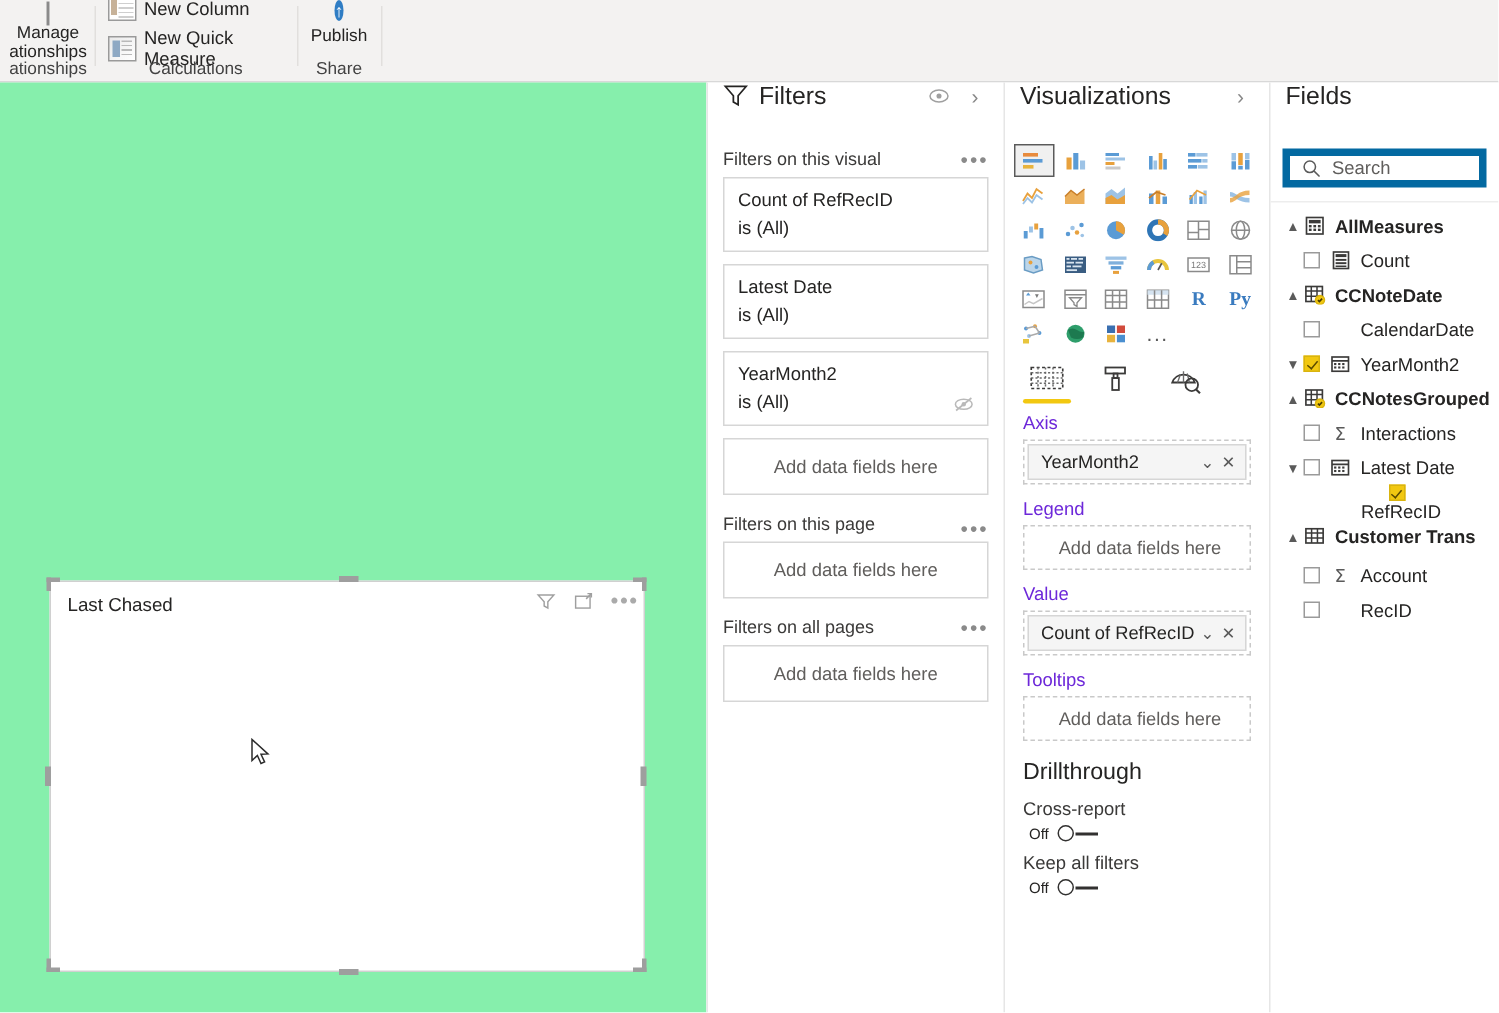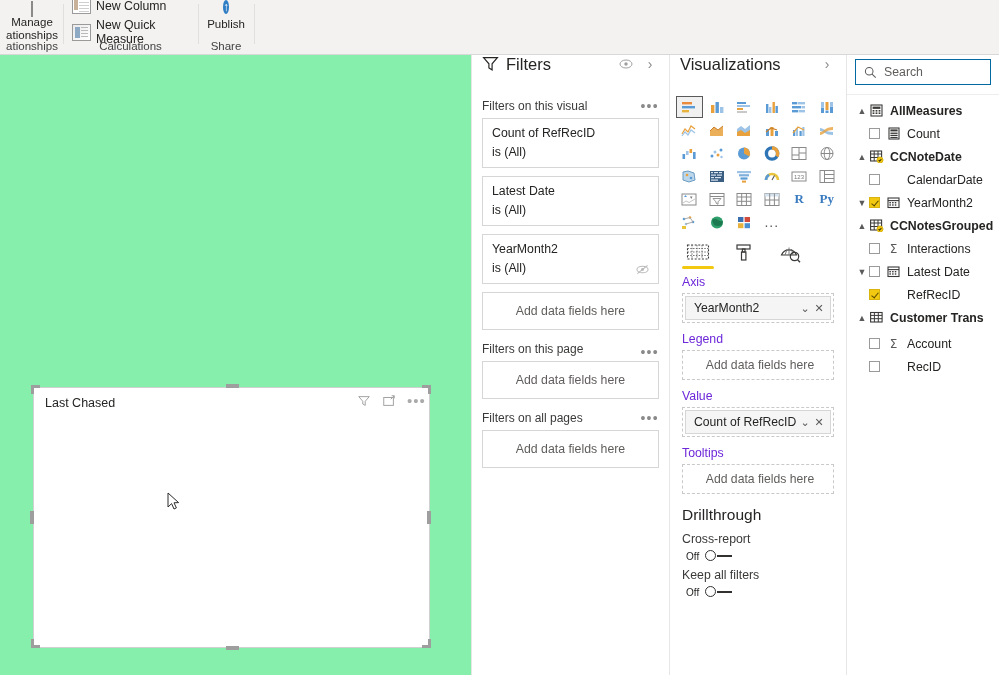--- a/index.html
+++ b/index.html
@@ -97,21 +97,21 @@
   .wbtn{width:14px;height:14px;display:flex;align-items:center;justify-content:center;color:#5a5a5a;font-size:11px;}
 
   .dt-title{font-size:15.5px;color:#252423;padding:10px 12px 2px 12px;}
   .dt-label{font-size:12.3px;color:#3b3a39;padding:6px 12px 0 12px;}
   .toggle{display:flex;align-items:center;gap:6px;padding:4px 12px 0 16px;font-size:10px;color:#252423;}
   .tg{width:28px;height:12px;position:relative;}
   .tg .knob{position:absolute;left:0;top:0;width:11px;height:11px;border-radius:50%;border:1.4px solid #323130;box-sizing:border-box;background:#fff;}
   .tg .bar{position:absolute;left:12px;top:5px;width:15px;height:1.6px;background:#323130;}
 
   
-  .search{margin:4px 8px 0 8px;border:1px solid #0369a1;height:26px;display:flex;align-items:center;
+  .search{margin:4px 8px 0 8px;border:5px solid #0369a1;height:26px;display:flex;align-items:center;
           gap:7px;padding:0 8px;box-sizing:border-box;}
   .search .txt{font-size:12.3px;color:#605e5c;}
   .fld-sep{height:1px;background:#ededed;margin:9px 0 4px 0;}
   .frow{display:flex;align-items:center;height:23px;font-size:12.3px;color:#252423;padding-left:8px;}
   .frow .exp{width:14px;flex:0 0 auto;display:flex;align-items:center;justify-content:center;color:#5a5a5a;font-size:9px;}
   .frow .cb{width:11px;height:11px;border:1px solid #9a9a9a;background:#fff;box-sizing:border-box;
             flex:0 0 auto;margin-right:6px;}
   .frow .cb.on{background:#f2c811;border-color:#d9b40f;position:relative;}
   .frow .cb.on:after{content:"";position:absolute;left:2.6px;top:0.6px;width:3px;height:6px;
             border:solid #5a4a00;border-width:0 1.4px 1.4px 0;transform:rotate(40deg);}
@@ -599,20 +599,23 @@
     <div class="toggle">
       <span>Off</span>
       <span class="tg">
           <span class="knob"></span>
           <span class="bar"></span>
         </span>
     </div>
   </div>
 
   <div class="pane fields-pane">
+    <div class="pane-hdr">
+      <span class="pane-title">Fields</span>
+    </div>
 
     <div class="search">
       <svg width="13" height="13" viewBox="0 0 14 14">
         <circle cx="5.6" cy="5.6" r="4.1" fill="none" stroke="#5a5a5a" stroke-width="1.1"></circle>
         <line x1="8.7" y1="8.7" x2="12.6" y2="12.6" stroke="#5a5a5a" stroke-width="1.1"></line>
       </svg>
       <span class="txt">Search</span>
     </div>
     <div class="fld-sep"></div>
 
@@ -722,21 +725,21 @@
               <rect x="5.1" y="6" width="1.5" height="1.4"></rect>
               <rect x="7.8" y="6" width="1.5" height="1.4"></rect>
               <rect x="2.4" y="8.3" width="1.5" height="1.4"></rect>
               <rect x="5.1" y="8.3" width="1.5" height="1.4"></rect>
               <rect x="7.8" y="8.3" width="1.5" height="1.4"></rect>
             </g>
           </svg>
       </span>
       <span class="nm">Latest Date</span>
     </div>
-    <div class="frow" style="padding-left:22px;">
+    <div class="frow" style="padding-left:22px;flex-direction:column;">
       <span class="cb on"></span>
       <span class="ti"></span>
       <span class="nm">RefRecID</span>
     </div>
 
     <div class="frow tbl">
       <span class="exp">▲</span>
       <span class="ti">
         <svg width="13" height="13" viewBox="0 0 13 13">
             <rect x="0.6" y="1.5" width="11.5" height="9.5" fill="none" stroke="#3b3a39" stroke-width="1.1"></rect>

